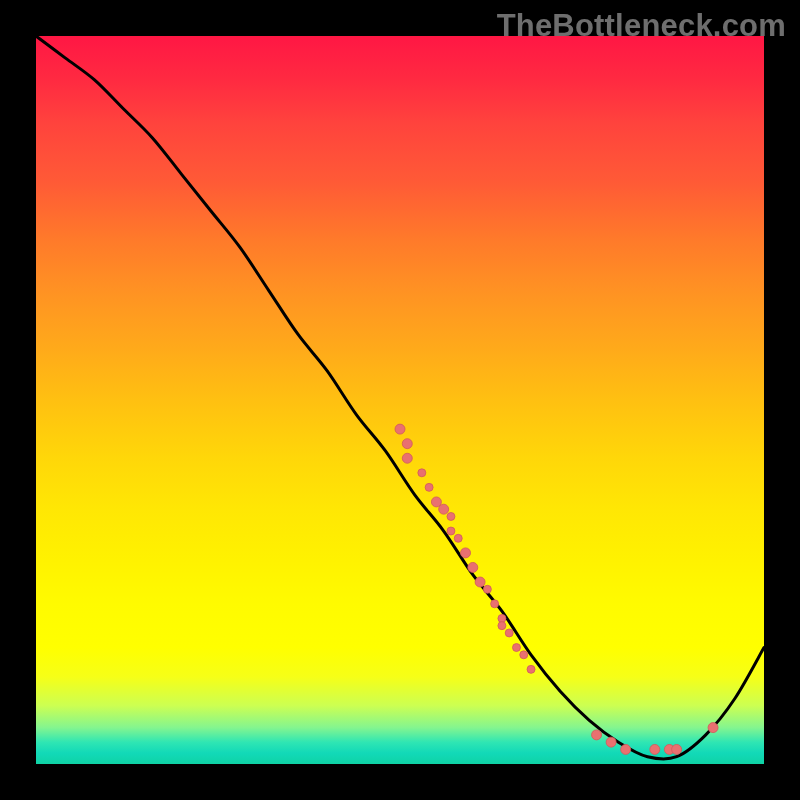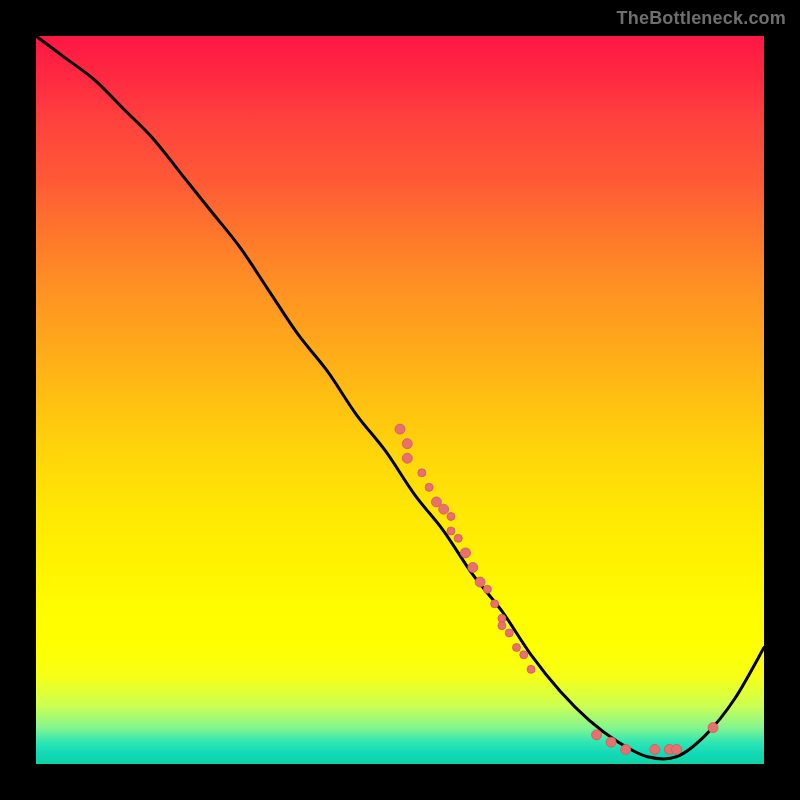--- a/index.html
+++ b/index.html
@@ -59,21 +59,21 @@
     left: 0;
     top: 0;
     width: 100%;
     height: 100%;
     pointer-events: none;
   }
   .watermark {
     position: absolute;
     top: 8px;
     right: 14px;
-    font-size: 18px;
+    font-size: 31px;
     font-weight: 700;
     color: #6e6e6e;
     letter-spacing: 0.2px;
   }
 </style>
 </head>
 <body>
 
 <div class="stage">
   <div class="plot-area">

